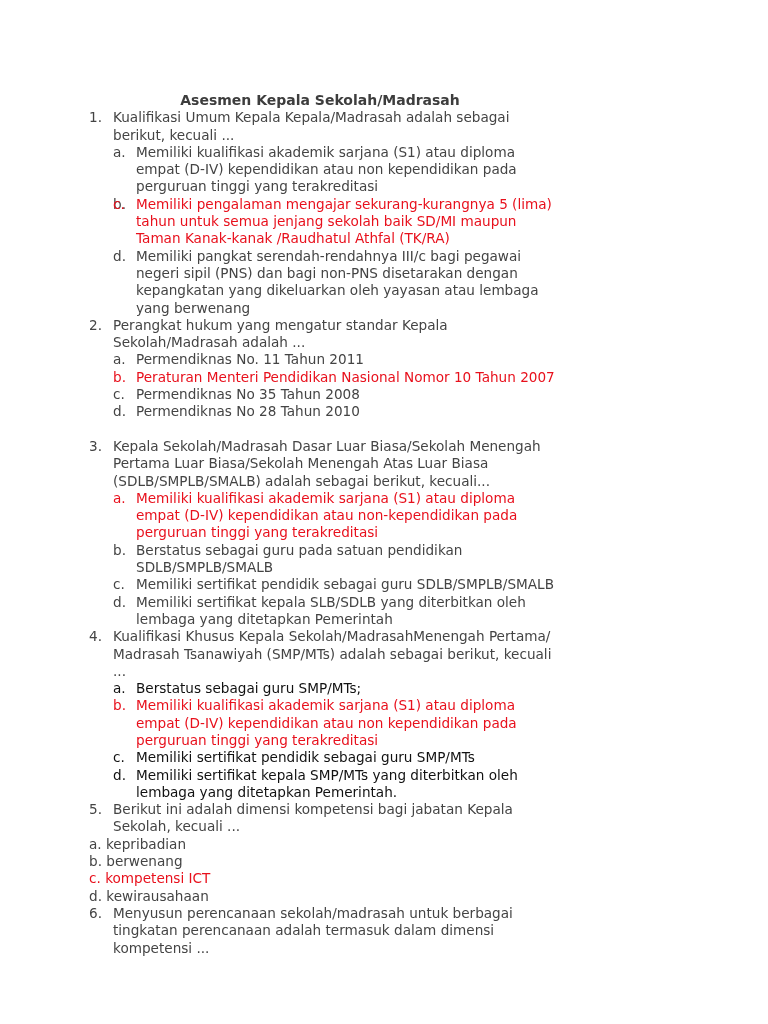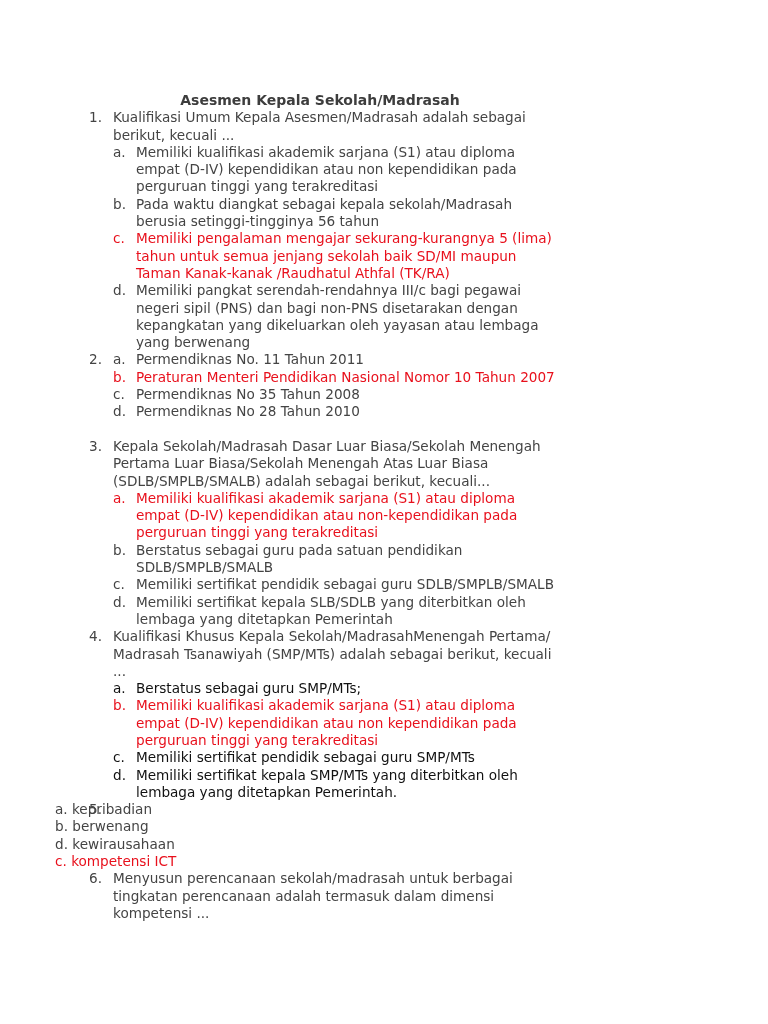--- a/index.html
+++ b/index.html
@@ -47,55 +47,55 @@
     position: relative;
     padding-left: 136px;
     padding-right: 80px;
   }
   .opt-mark {
     position: absolute;
     left: 113px;
     top: 0;
   }
   .flat-opt {
-    padding-left: 55px;
+    padding-left: 89px;
   }
   .red { color: #e8101c; }
   .dark { color: #111111; }
   .gap { height: 17.3px; }
 </style>
 </head>
 <body>
 
 <div class="page">
   <h1 class="title">Asesmen Kepala Sekolah/Madrasah</h1>
 
   <div class="q">
     <span class="q-num">1.</span>
-    <span>Kualifikasi Umum Kepala Asesmen/Madrasah adalah sebagai berikut, kecuali ...</span>
+    <span>Kualifikasi Umum Kepala Kepala/Madrasah adalah sebagai berikut, kecuali ...</span>
   </div>
   <div class="opt">
     <span class="opt-mark">a.</span>
     <span>Memiliki kualifikasi akademik sarjana (S1) atau diploma empat (D-IV) kependidikan atau non kependidikan pada perguruan tinggi yang terakreditasi</span>
   </div>
   <div class="opt">
     <span class="opt-mark">b.</span>
-    <span>Pada waktu diangkat sebagai kepala sekolah/Madrasah berusia setinggi-tingginya 56 tahun</span>
   </div>
   <div class="opt red">
     <span class="opt-mark">c.</span>
     <span>Memiliki pengalaman mengajar sekurang-kurangnya 5 (lima) tahun untuk semua jenjang sekolah baik SD/MI maupun Taman Kanak-kanak /Raudhatul Athfal (TK/RA)</span>
   </div>
   <div class="opt">
     <span class="opt-mark">d.</span>
     <span>Memiliki pangkat serendah-rendahnya III/c bagi pegawai negeri sipil (PNS) dan bagi non-PNS disetarakan dengan kepangkatan yang dikeluarkan oleh yayasan atau lembaga yang berwenang</span>
   </div>
 
   <div class="q">
     <span class="q-num">2.</span>
+    <span>Perangkat hukum yang mengatur standar Kepala Sekolah/Madrasah adalah ...</span>
   </div>
   <div class="opt">
     <span class="opt-mark">a.</span>
     <span>Permendiknas No. 11 Tahun 2011</span>
   </div>
   <div class="opt red">
     <span class="opt-mark">b.</span>
     <span>Peraturan Menteri Pendidikan Nasional Nomor 10 Tahun 2007</span>
   </div>
   <div class="opt">
@@ -146,35 +146,36 @@
     <span class="opt-mark">c.</span>
     <span>Memiliki sertifikat pendidik sebagai guru SMP/MTs</span>
   </div>
   <div class="opt dark">
     <span class="opt-mark">d.</span>
     <span>Memiliki sertifikat kepala SMP/MTs yang diterbitkan oleh lembaga yang ditetapkan Pemerintah.</span>
   </div>
 
   <div class="q">
     <span class="q-num">5.</span>
+    <span>Berikut ini adalah dimensi kompetensi bagi jabatan Kepala Sekolah, kecuali ...</span>
   </div>
   <div class="flat-opt">
     <span>a.</span>
     <span>kepribadian</span>
   </div>
   <div class="flat-opt">
     <span>b.</span>
     <span>berwenang</span>
   </div>
+  <div class="flat-opt red">
+    <span>c.</span>
+    <span>kompetensi ICT</span>
+  </div>
   <div class="flat-opt">
     <span>d.</span>
     <span>kewirausahaan</span>
-  </div>
-  <div class="flat-opt red">
-    <span>c.</span>
-    <span>kompetensi ICT</span>
   </div>
 
   <div class="q">
     <span class="q-num">6.</span>
     <span>Menyusun perencanaan sekolah/madrasah untuk berbagai tingkatan perencanaan adalah termasuk dalam dimensi kompetensi ...</span>
   </div>
 </div>
 
 </body></html>

